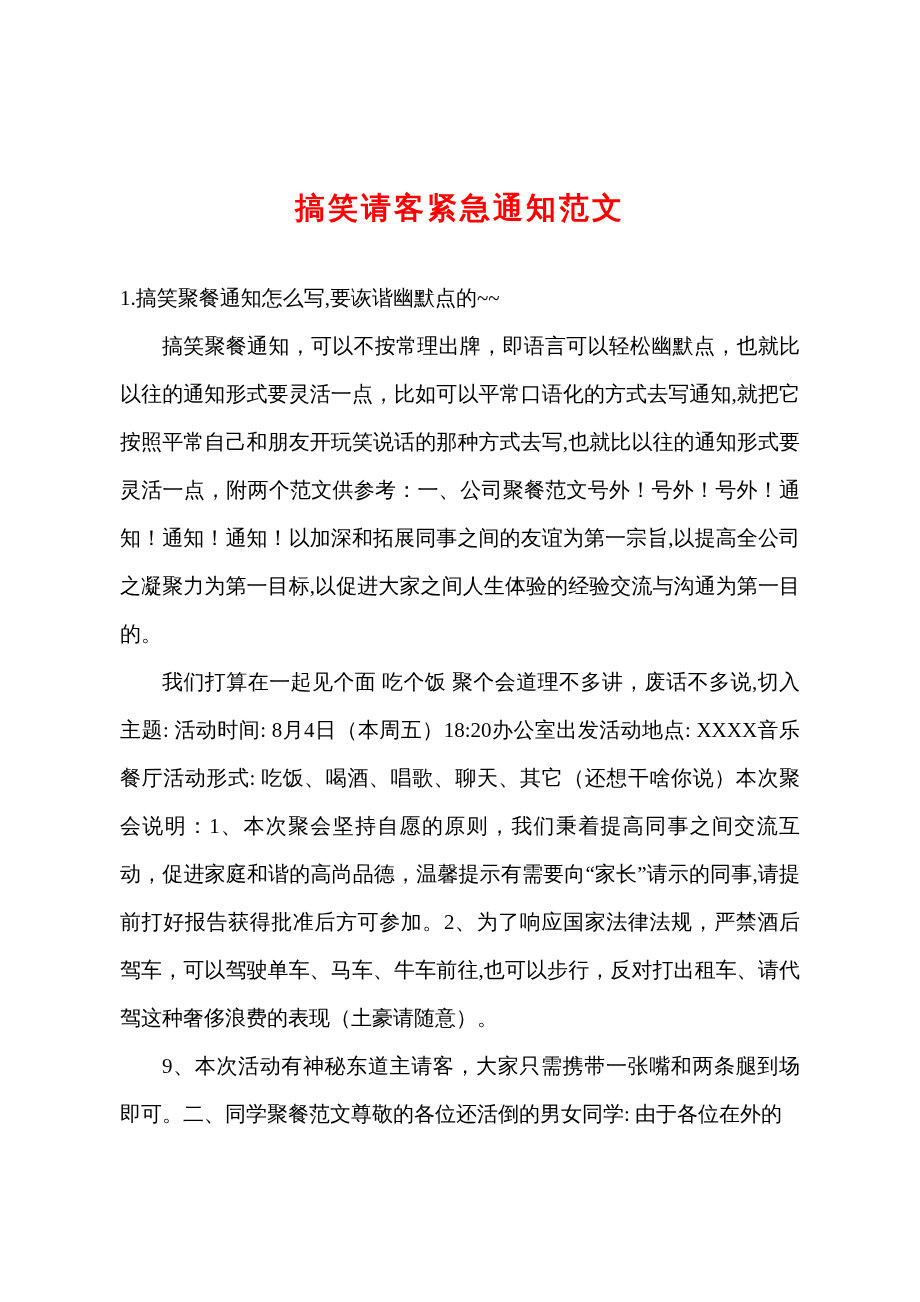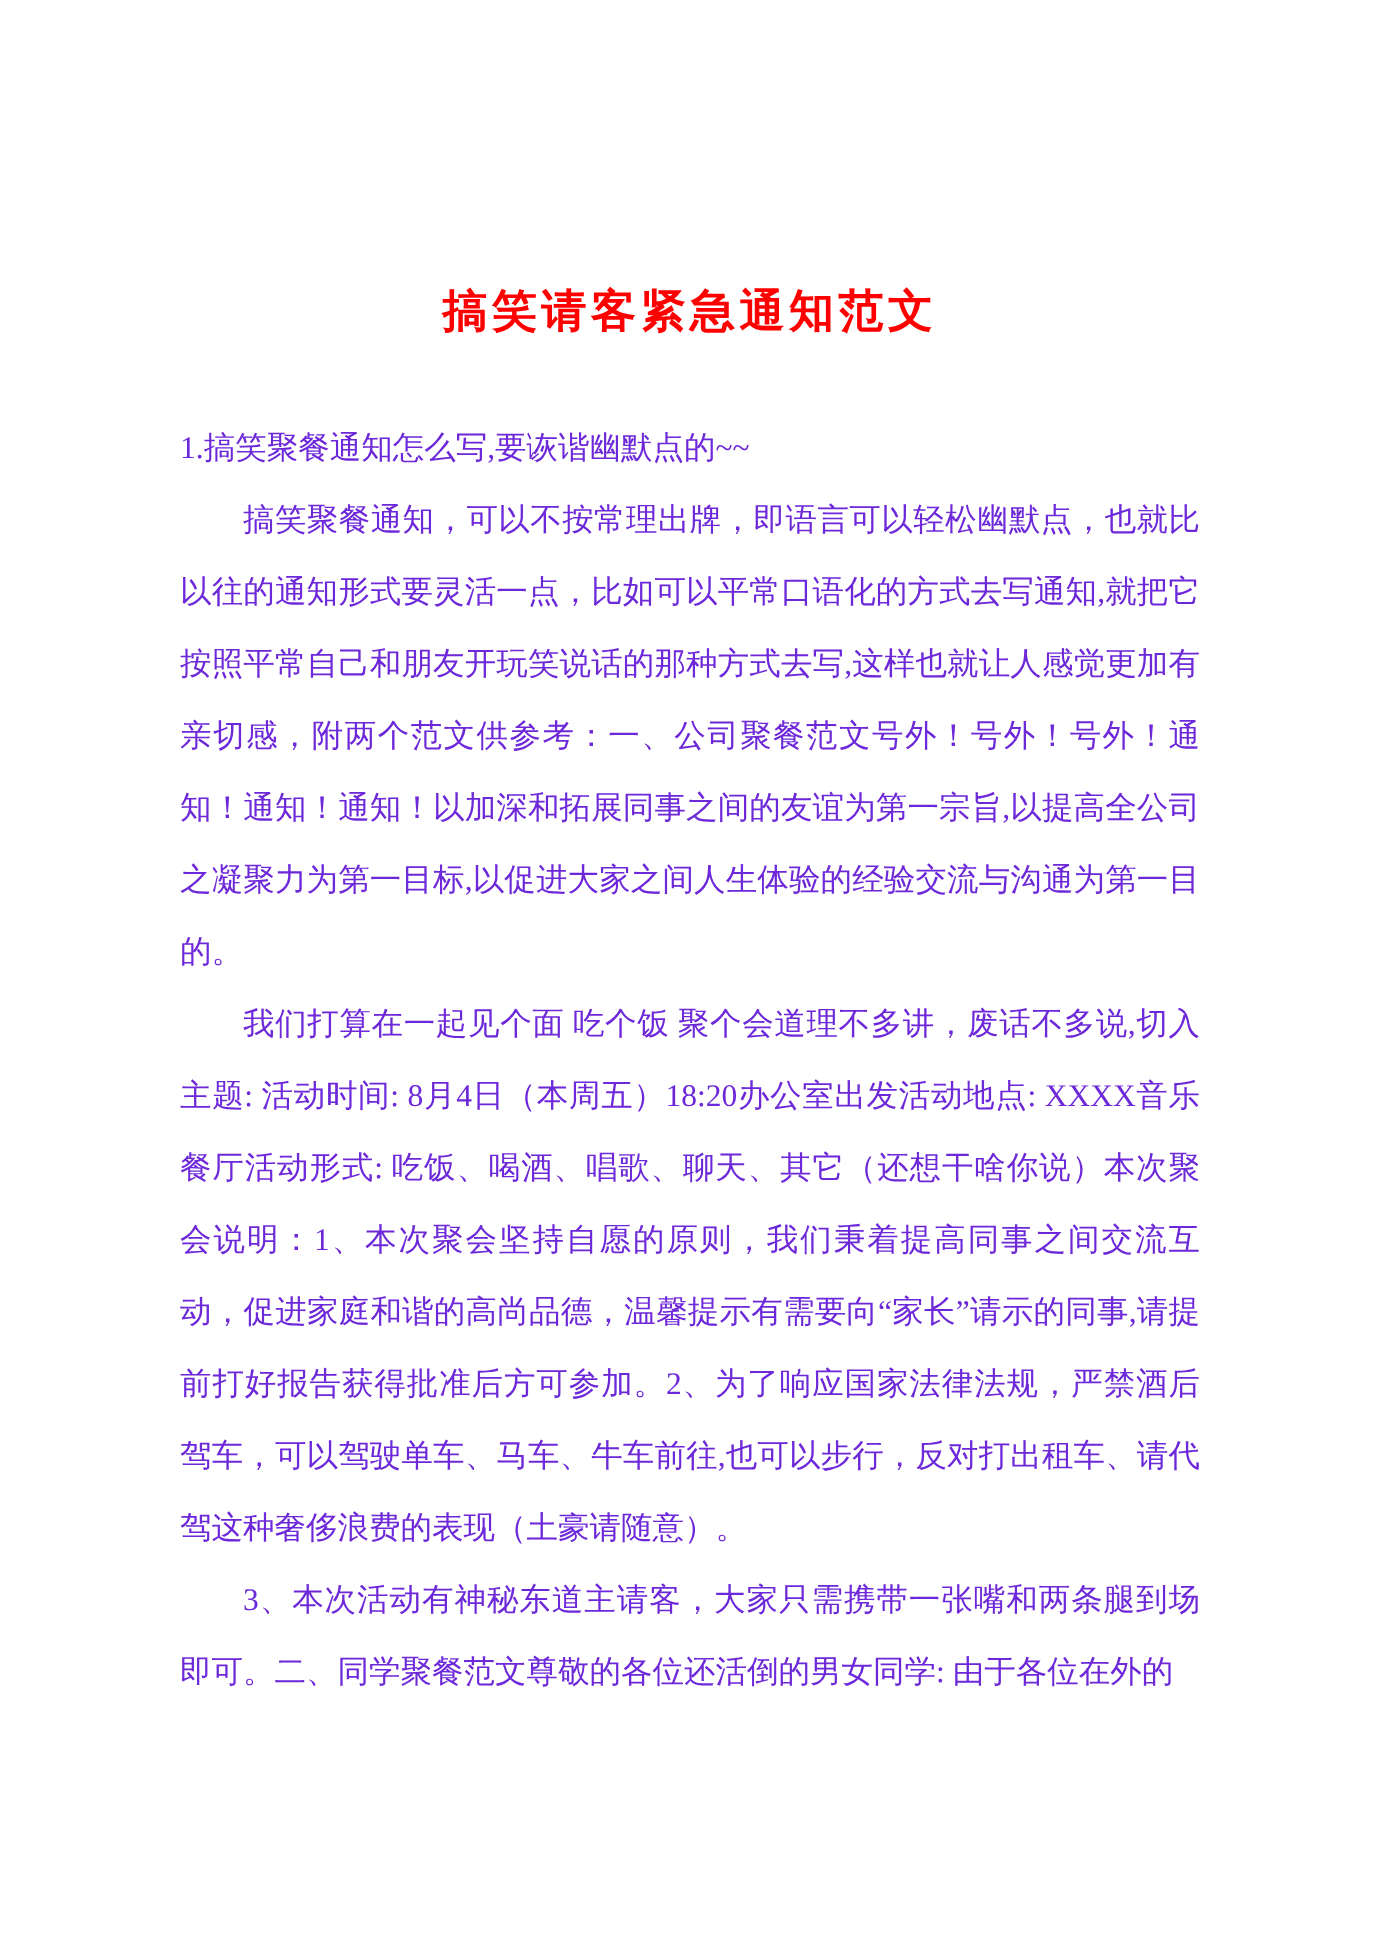--- a/index.html
+++ b/index.html
@@ -25,36 +25,36 @@
     font-size: 30px;
     line-height: 36px;
     font-weight: bold;
     text-align: center;
     letter-spacing: 3px;
     margin: 0 0 48px 0;
   }
   .para {
     font-size: 21px;
     line-height: 48px;
-    color: #6d28d9;
+    color: #000000;
     text-align: justify;
     text-justify: inter-ideograph;
     margin: 0;
     word-break: break-all;
   }
   .indent {
     text-indent: 2em;
   }
 </style>
 </head>
 <body>
 
 <div class="page">
   <h1 class="title">搞笑请客紧急通知范文</h1>
 
   <p class="para">1.搞笑聚餐通知怎么写,要诙谐幽默点的~~</p>
 
-  <p class="para indent">搞笑聚餐通知，可以不按常理出牌，即语言可以轻松幽默点，也就比以往的通知形式要灵活一点，比如可以平常口语化的方式去写通知,就把它按照平常自己和朋友开玩笑说话的那种方式去写,这样也就让人感觉更加有亲切感，附两个范文供参考：一、公司聚餐范文号外！号外！号外！通知！通知！通知！以加深和拓展同事之间的友谊为第一宗旨,以提高全公司之凝聚力为第一目标,以促进大家之间人生体验的经验交流与沟通为第一目的。</p>
+  <p class="para indent">搞笑聚餐通知，可以不按常理出牌，即语言可以轻松幽默点，也就比以往的通知形式要灵活一点，比如可以平常口语化的方式去写通知,就把它按照平常自己和朋友开玩笑说话的那种方式去写,也就比以往的通知形式要灵活一点，附两个范文供参考：一、公司聚餐范文号外！号外！号外！通知！通知！通知！以加深和拓展同事之间的友谊为第一宗旨,以提高全公司之凝聚力为第一目标,以促进大家之间人生体验的经验交流与沟通为第一目的。</p>
 
   <p class="para indent">我们打算在一起见个面 吃个饭 聚个会道理不多讲，废话不多说,切入主题: 活动时间: 8月4日（本周五）18:20办公室出发活动地点: XXXX音乐餐厅活动形式: 吃饭、喝酒、唱歌、聊天、其它（还想干啥你说）本次聚会说明：1、本次聚会坚持自愿的原则，我们秉着提高同事之间交流互动，促进家庭和谐的高尚品德，温馨提示有需要向“家长”请示的同事,请提前打好报告获得批准后方可参加。2、为了响应国家法律法规，严禁酒后驾车，可以驾驶单车、马车、牛车前往,也可以步行，反对打出租车、请代驾这种奢侈浪费的表现（土豪请随意）。</p>
 
-  <p class="para indent">3、本次活动有神秘东道主请客，大家只需携带一张嘴和两条腿到场即可。二、同学聚餐范文尊敬的各位还活倒的男女同学: 由于各位在外的</p>
+  <p class="para indent">9、本次活动有神秘东道主请客，大家只需携带一张嘴和两条腿到场即可。二、同学聚餐范文尊敬的各位还活倒的男女同学: 由于各位在外的</p>
 </div>
 
 </body></html>

